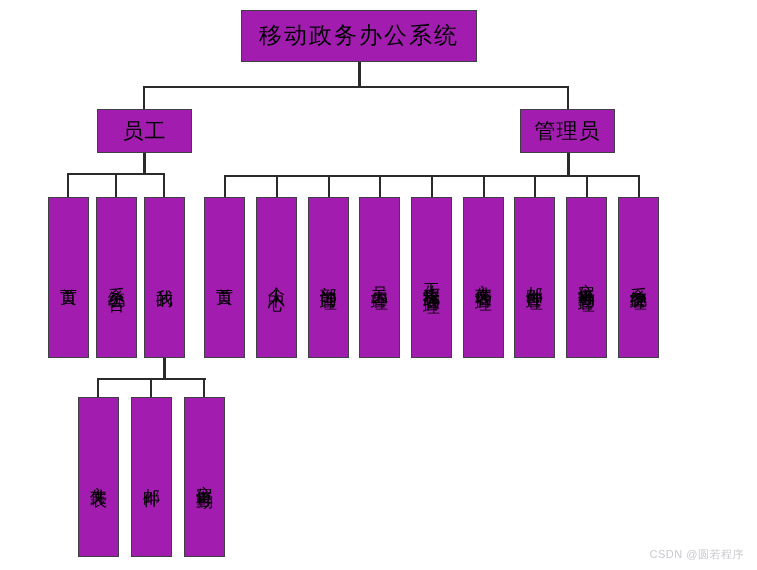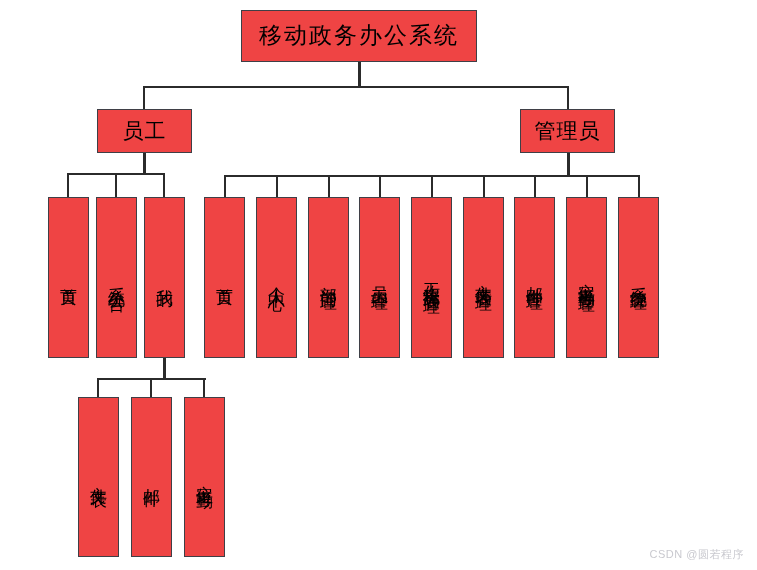--- a/index.html
+++ b/index.html
@@ -19,21 +19,21 @@
   #diagram-canvas {
     position: absolute;
     left: 0; top: 0;
     width: 757px;
     height: 570px;
   }
   .node {
     position: absolute;
     box-sizing: border-box;
     border: 1.4px solid #3f3f46;
-    background: #ef4444;
+    background: #a21caf;
     display: flex;
     align-items: center;
     justify-content: center;
     text-align: left;
     color: #000;
     box-shadow: 0 0 0 0 rgba(0,0,0,0);
   }
   .node .label {
     display: block;
     line-height: 1.08;

